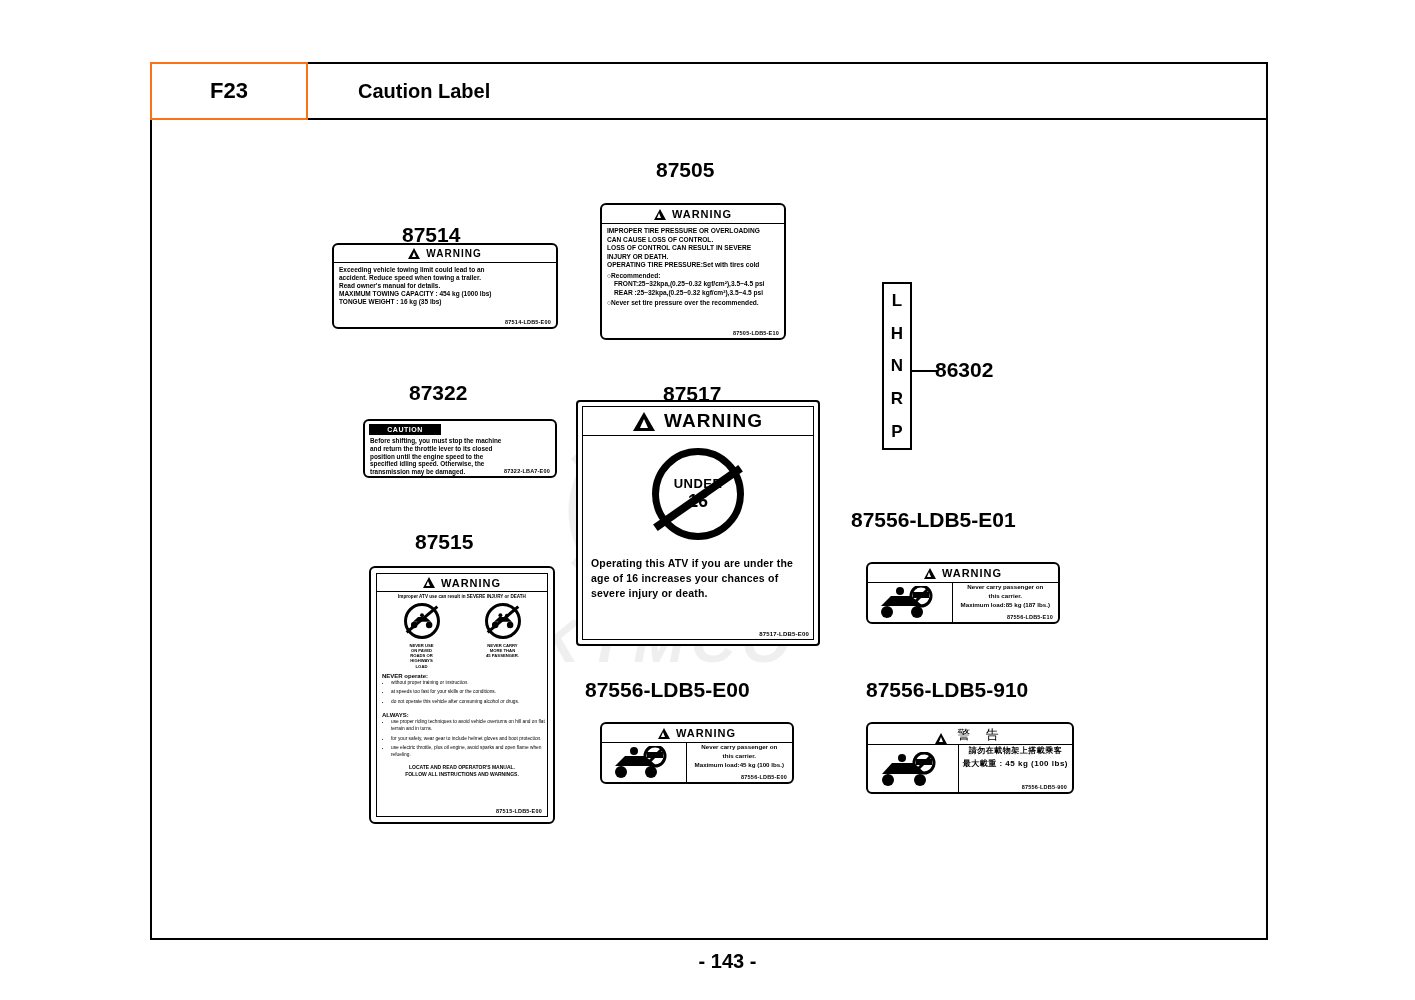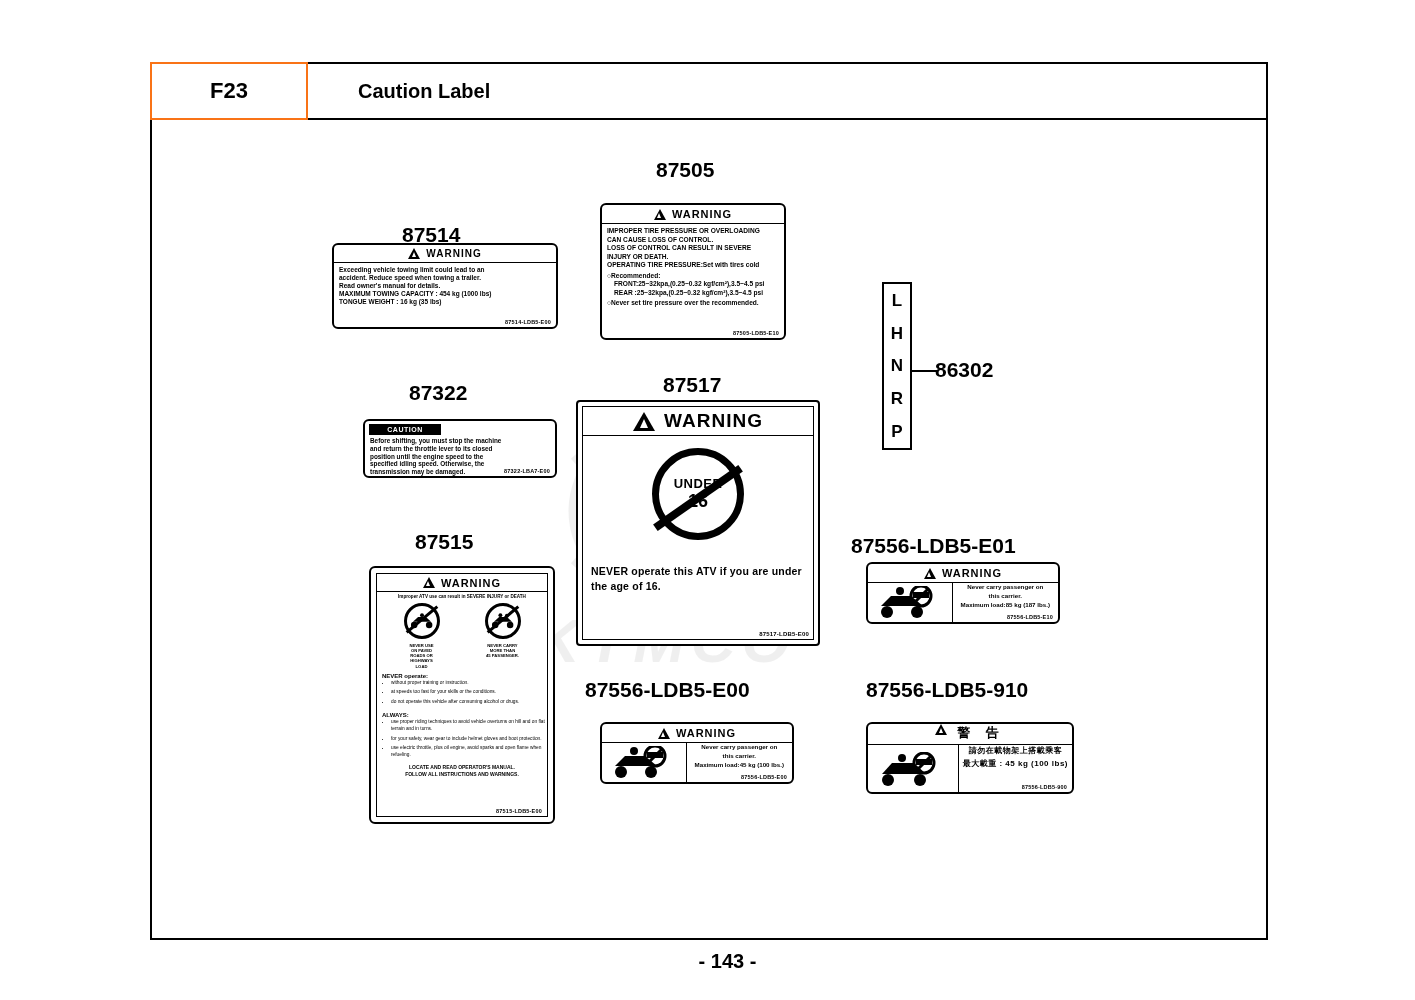--- a/index.html
+++ b/index.html
@@ -309,25 +309,25 @@
     font-size: 6.2px;
     font-weight: bold;
     line-height: 1.45;
     padding: 0 3px;
   }
 
   #lbl-e01 { left: 866px; top: 562px; width: 194px; height: 62px; }
   #lbl-e00 { left: 600px; top: 722px; width: 194px; height: 62px; }
   #lbl-910 { left: 866px; top: 722px; width: 208px; height: 72px; }
   #lbl-910 .warnbar-cn {
-    display: flex; align-items: flex-start; justify-content: center; gap: 10px;
+    display: flex; align-items: flex-end; justify-content: center; gap: 10px;
     border-bottom: 1.5px solid #000;
     height: 20px;
     font-size: 13px;
-    font-weight: bold;
+    font-weight: normal;
     letter-spacing: 6px;
   }
   #lbl-910 .text-cell { font-size: 8px; letter-spacing: 0.5px; line-height: 1.6; }
 
   
   #lbl-86302 {
     position: absolute;
     left: 882px; top: 282px;
     width: 30px; height: 168px;
     border: 2px solid #000;
@@ -386,24 +386,24 @@
         <circle cx="152" cy="96" r="42"></circle>
       </g>
       <path d="M70 40 L120 96 L70 152" fill="none" stroke="#8d8d8d" stroke-width="11"></path>
     </svg>
     <div class="wm-text">KYMCO</div>
   </div>
 
   <div class="callout" style="left:402px; top:195px;margin-top:28px;">87514</div>
   <div class="callout" style="left:656px; top:158px;">87505</div>
   <div class="callout" style="left:409px; top:381px;">87322</div>
-  <div class="callout" style="left:663px; top:373px;">87517</div>
+  <div class="callout" style="left:663px; top:382px;">87517</div>
   <div class="callout" style="left:415px; top:530px;">87515</div>
   <div class="callout" style="left:935px; top:358px;">86302</div>
-  <div class="callout" style="left:851px; top:508px;margin-top:26px;">87556-LDB5-E01</div>
+  <div class="callout" style="left:851px; top:508px;">87556-LDB5-E01</div>
   <div class="callout" style="left:585px; top:678px;">87556-LDB5-E00</div>
   <div class="callout" style="left:866px; top:678px;">87556-LDB5-910</div>
 
   <div class="label" id="lbl-87514">
     <div class="warnbar">
       <span class="tri"></span>
       <span>WARNING</span>
     </div>
     <div class="body-txt">
       <div>Exceeding vehicle towing limit could lead to an</div>
@@ -452,21 +452,21 @@
         <span class="tri-big"></span>
         <span>WARNING</span>
       </div>
       <div class="under-wrap">
         <div class="circle">
           <div class="u1">UNDER</div>
           <div class="u2">16</div>
         </div>
         <div class="slash"></div>
       </div>
-      <div class="msg2">NEVER operate this ATV if you are under the age of 16.</div>
+      <div class="msg1">Operating this ATV if you are under the age of 16 increases your chances of severe injury or death.</div>
       <div class="code">87517-LDB5-E00</div>
     </div>
   </div>
 
   <div class="label" id="lbl-87515">
     <div class="inner2">
       <div class="warnbar">
         <span class="tri"></span>
         <span>WARNING</span>
       </div>

